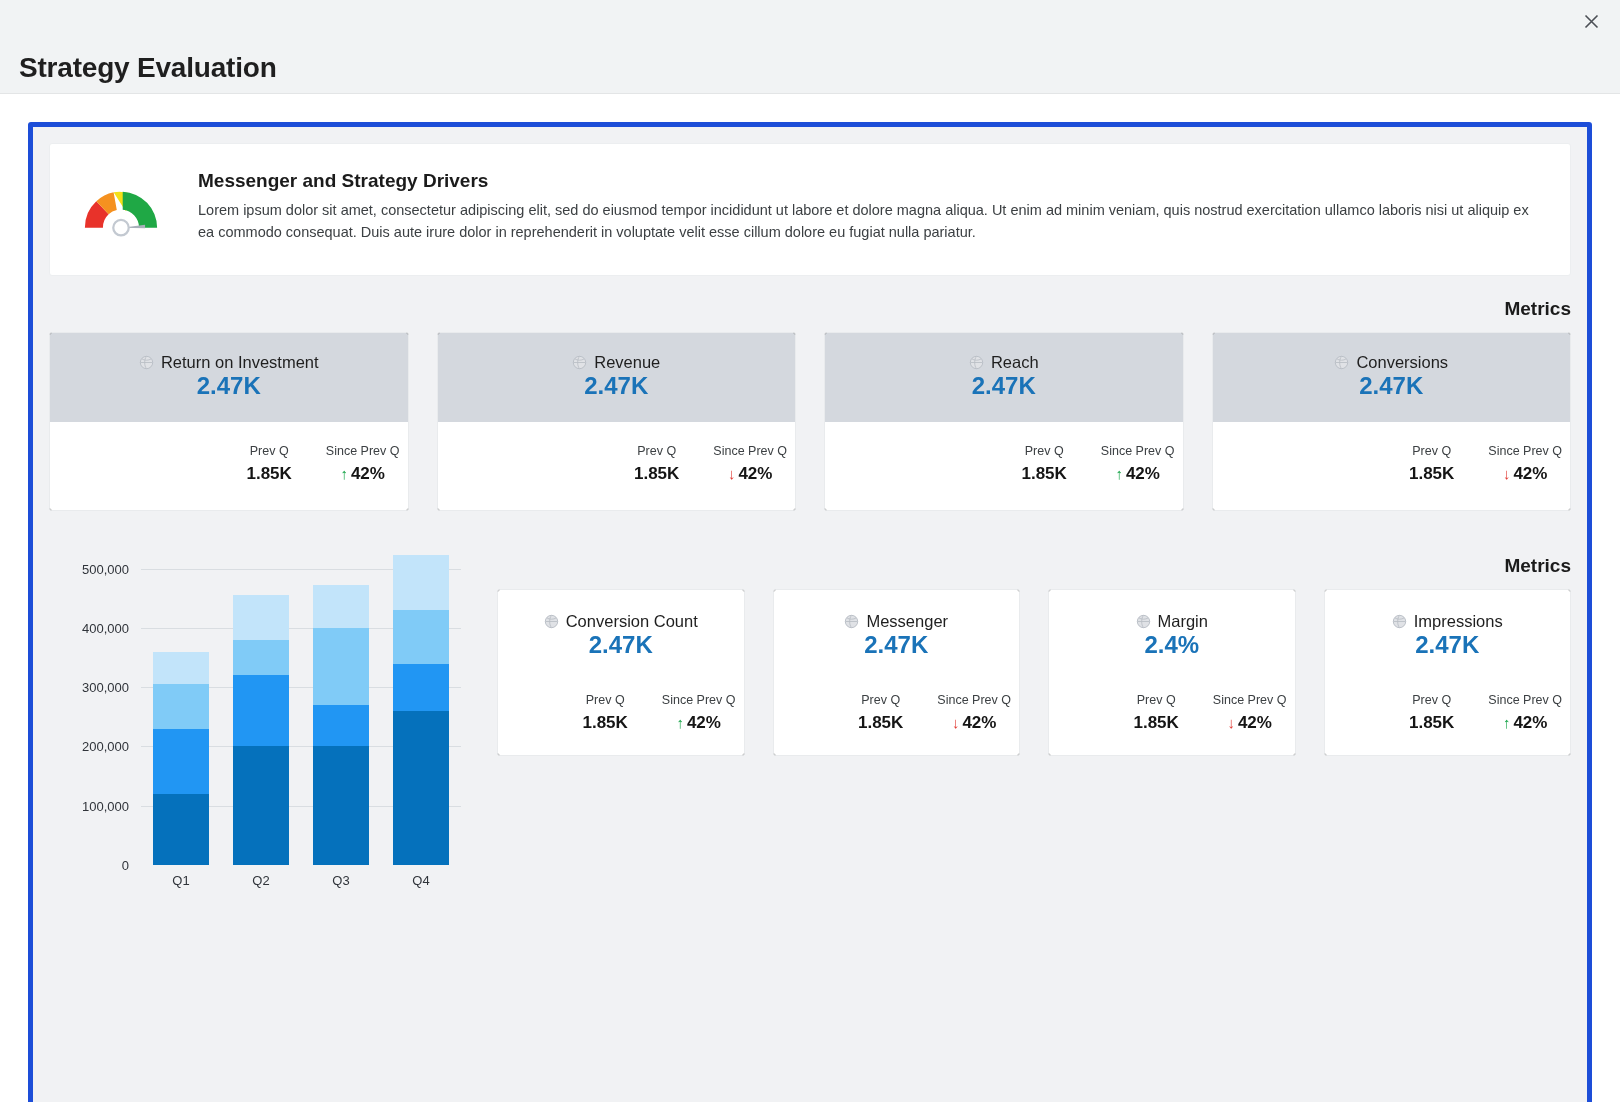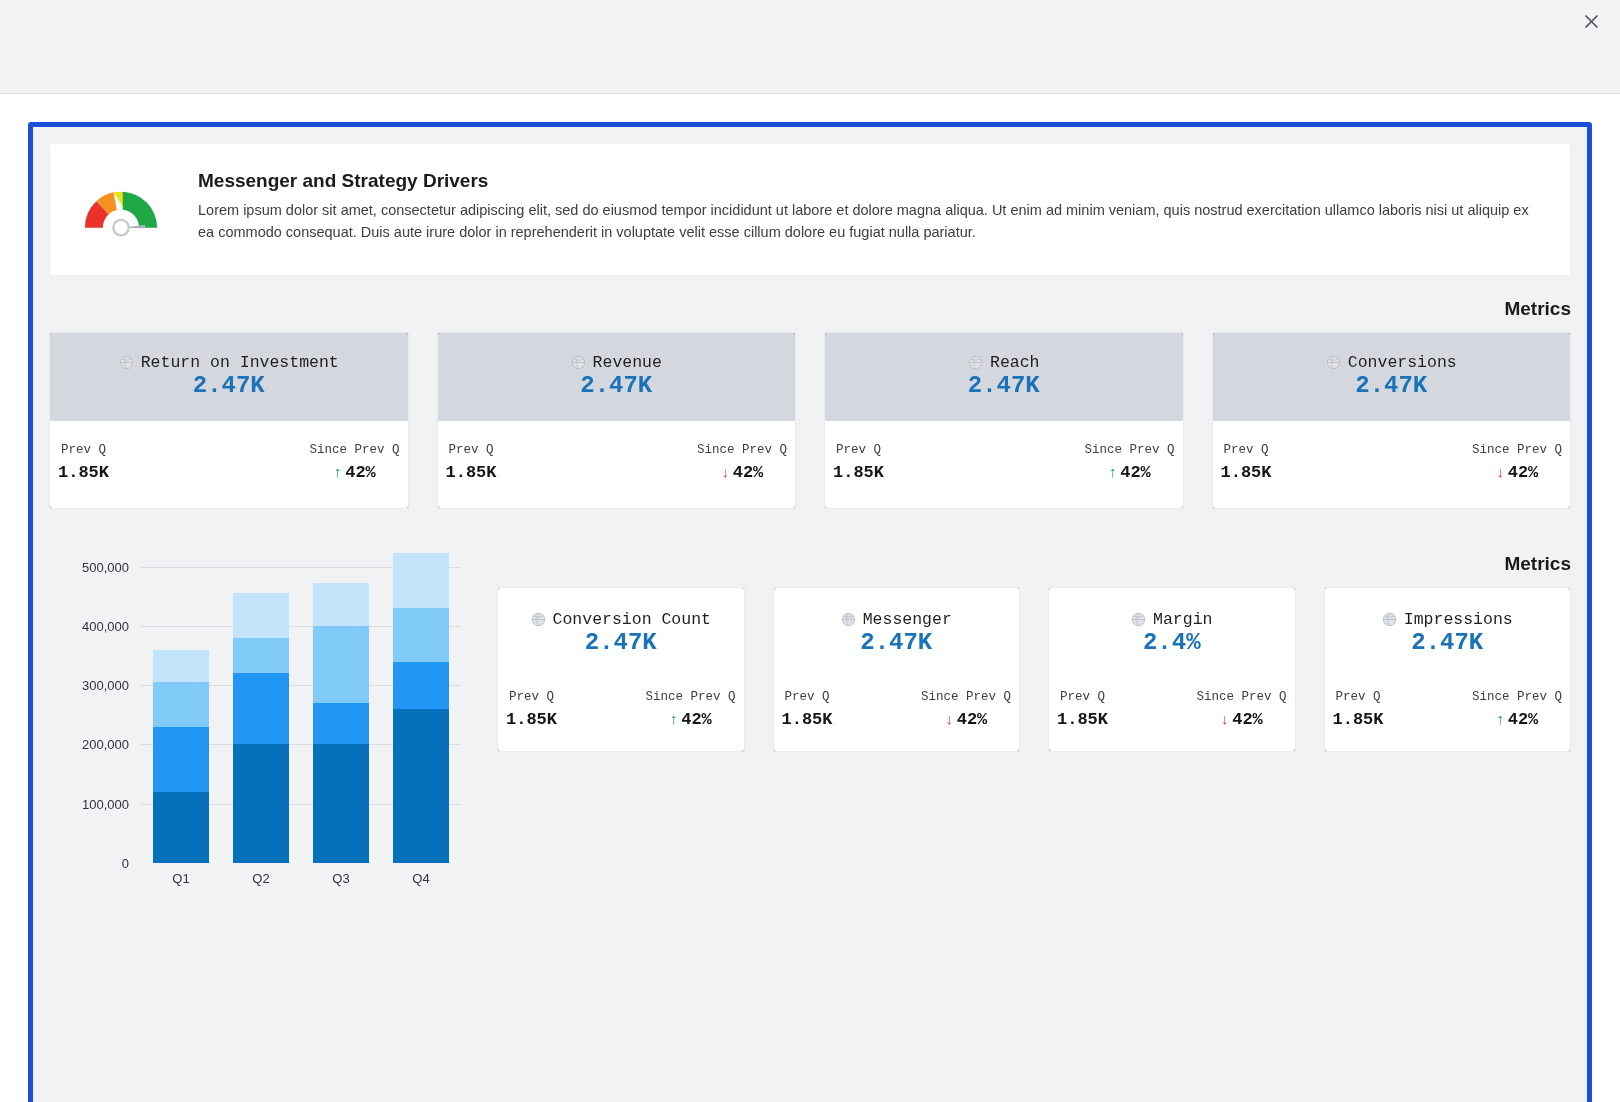--- a/index.html
+++ b/index.html
@@ -99,42 +99,41 @@
   }
 
   
   .cardrow { display: flex; gap: 28px; }
   .mcard {
     flex: 1;
     background: #404040;
     border: 1px solid #e9ebed;
     border-radius: 3px;
     overflow: hidden;
-    font-family: Liberation Mono, monospace;
   }
   .mcard-head {
     background: #d4d8de;
     padding: 20px 8px 22px;
     text-align: center;
   }
   .mcard.plain { border: 1px solid #e9ebed; }
   .mcard.plain .mcard-head { background: #ffffff; padding: 22px 8px 14px; }
   .mcard-label {
     font-size: 16.5px; color: #1f1f1f;
     display: flex; align-items: center; justify-content: center; gap: 7px;
   }
   .globe { width: 15px; height: 15px; display: inline-block; flex: 0 0 15px; }
   .mcard-value {
     font-size: 24px; font-weight: bold; color: #1a73b8;
     margin-top: 0;
   }
   .mcard-body {
     background: #ffffff;
     padding: 22px 8px 26px;
-    display: flex; justify-content: space-between; 
+    display: flex; justify-content: flex-end; gap: 34px;
   }
   .mcard.plain .mcard-body { padding: 20px 8px 22px; }
   .stat { text-align: center; }
   .stat-k { font-size: 12.5px; color: #3c4043; margin-bottom: 6px; }
   .stat-v { font-size: 17px; font-weight: bold; color: #151515; }
   .stat-v .arrow { font-size: 15px; font-weight: normal; margin-right: 3px; }
   .up { color: #1aa54b; }
   .down { color: #e2403a; }
 
   
@@ -193,20 +192,21 @@
     font-family: "Liberation Sans", sans-serif;
     text-align: right;
   }
   .footer-area { position: relative; height: 62px; margin-top: 12px; }
 </style>
 </head>
 <body>
 
 <div class="topbar">
 
+  <div class="page-title">Strategy Evaluation</div>
 
   <div class="close-btn">
     <svg width="17" height="17" viewBox="0 0 17 17">
       <path d="M2.5 2.5 L14.5 14.5 M14.5 2.5 L2.5 14.5" stroke="#4b4f55" stroke-width="1.6" fill="none"></path>
     </svg>
   </div>
 </div>
 
 <div class="page">
   <div class="panel">

